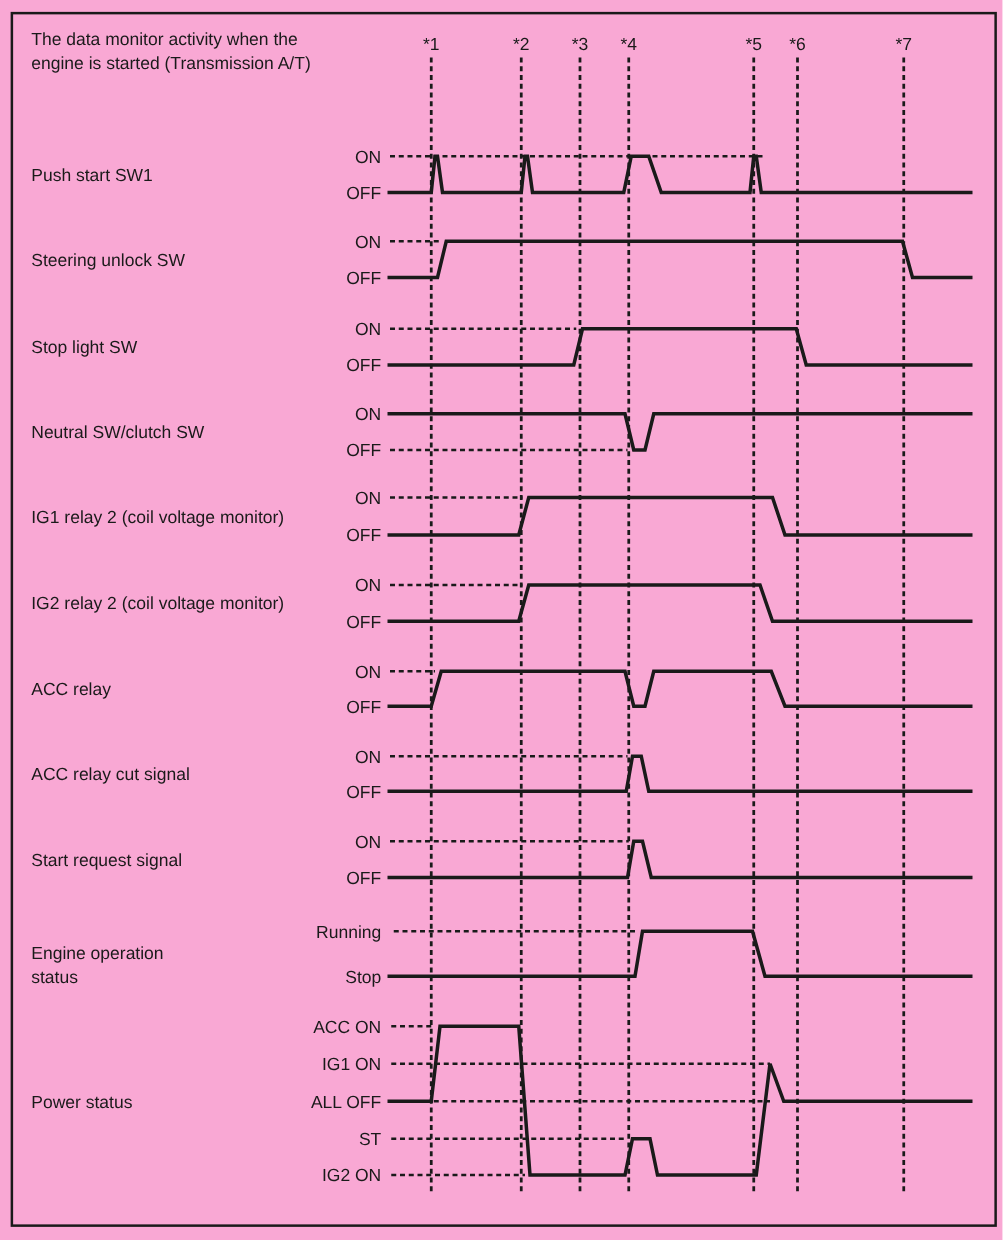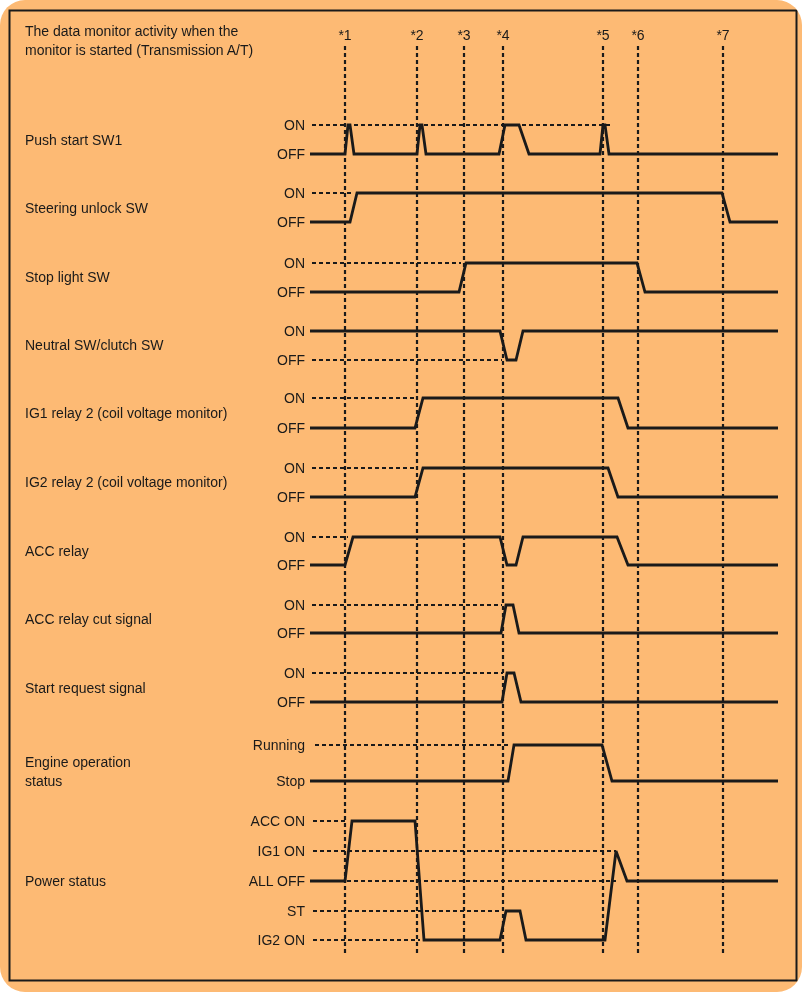--- a/index.html
+++ b/index.html
@@ -1,28 +1,28 @@
 <!DOCTYPE html>
 <html><head>
 <meta charset="utf-8">
 <style>
   html,body{margin:0;padding:0;background:#ffffff;}
-  #page{position:relative;width:802px;height:992px;background:#fdba74;overflow:hidden;
-        font-family:"Liberation Sans",sans-serif;color:#1a1a1a;border-radius:25px;}
+  #page{position:relative;width:802px;height:992px;background:#f9a8d4;overflow:hidden;
+        font-family:"Liberation Sans",sans-serif;color:#1a1a1a;}
   #diagram-svg{position:absolute;left:0;top:0;}
   #title{position:absolute;left:25px;top:22px;width:300px;font-size:14px;line-height:18.5px;color:#1a1a1a;}
   .lbl{font-family:"Liberation Sans",sans-serif;font-size:14px;fill:#1a1a1a;}
 </style>
 </head>
 <body>
 
 <div id="page">
   <div id="title">
     <div>The data monitor activity when the</div>
-    <div>monitor is started (Transmission A/T)</div>
+    <div>engine is started (Transmission A/T)</div>
   </div>
   <svg id="diagram-svg" width="802" height="992" viewBox="0 0 802 992">
     <rect x="9.5" y="10.5" width="787" height="970" fill="none" stroke="#1a1a1a" stroke-width="2"></rect>
   <line x1="345" y1="46" x2="345" y2="953" stroke="#1a1a1a" stroke-width="2.2" stroke-dasharray="4 3"></line>
       <text x="345" y="40" text-anchor="middle" class="lbl">*1</text>
       <line x1="417" y1="46" x2="417" y2="953" stroke="#1a1a1a" stroke-width="2.2" stroke-dasharray="4 3"></line>
       <text x="417" y="40" text-anchor="middle" class="lbl">*2</text>
       <line x1="464" y1="46" x2="464" y2="953" stroke="#1a1a1a" stroke-width="2.2" stroke-dasharray="4 3"></line>
       <text x="464" y="40" text-anchor="middle" class="lbl">*3</text>
       <line x1="503" y1="46" x2="503" y2="953" stroke="#1a1a1a" stroke-width="2.2" stroke-dasharray="4 3"></line>

